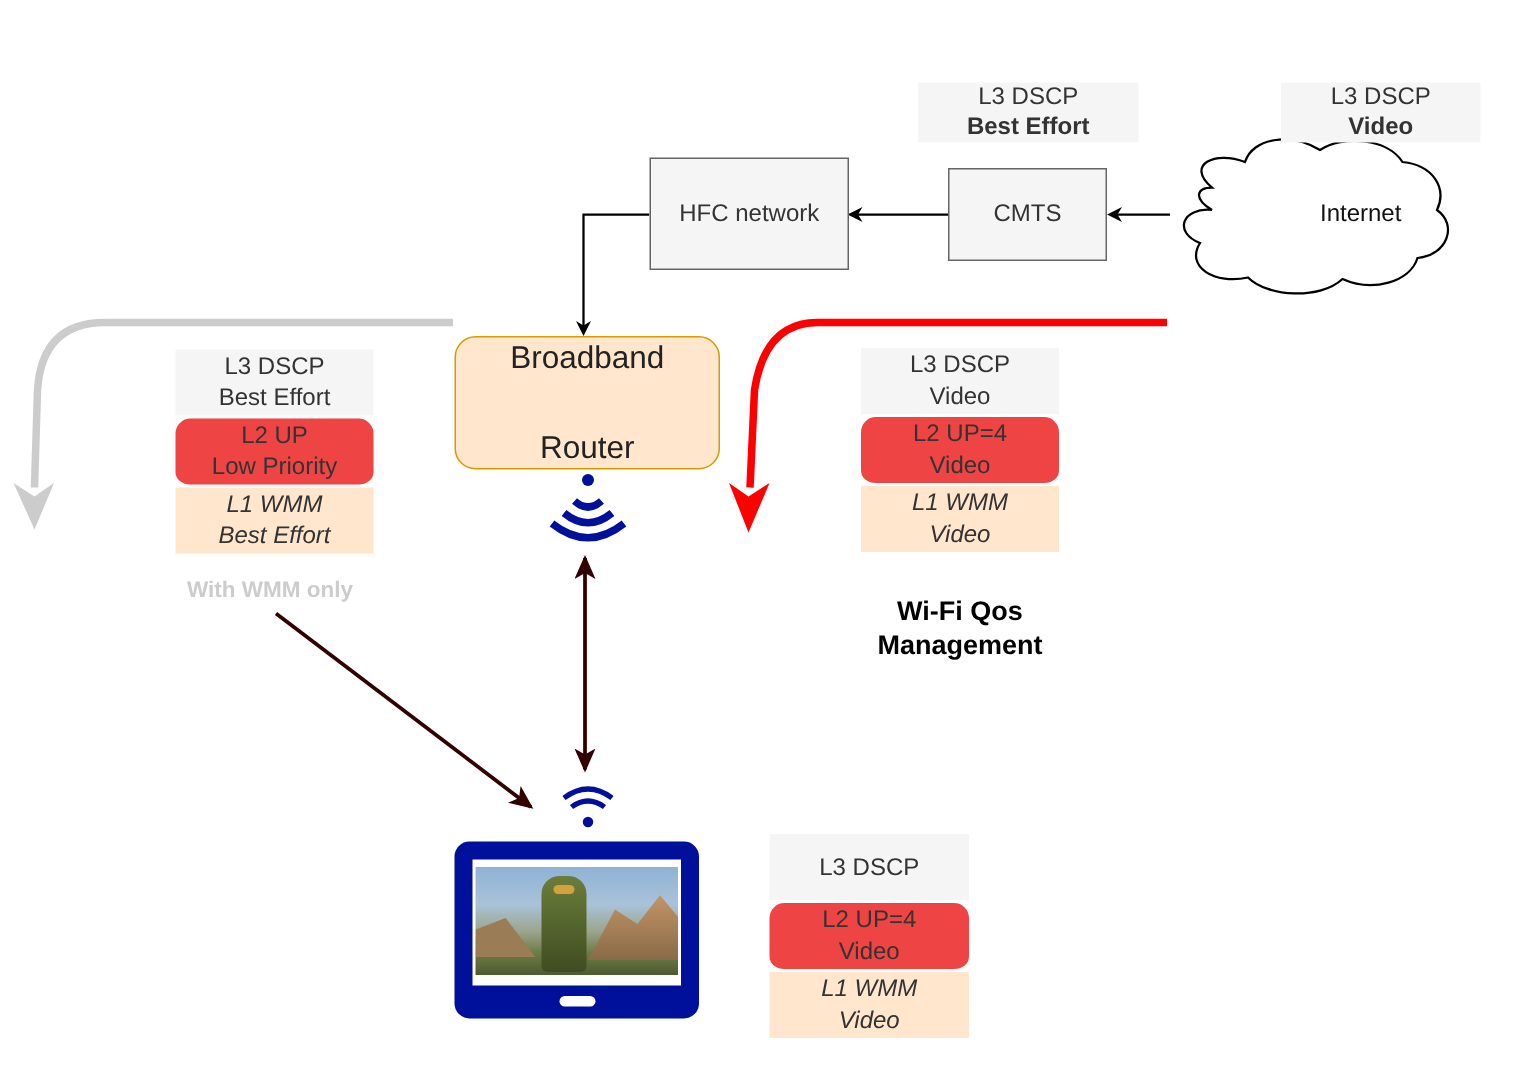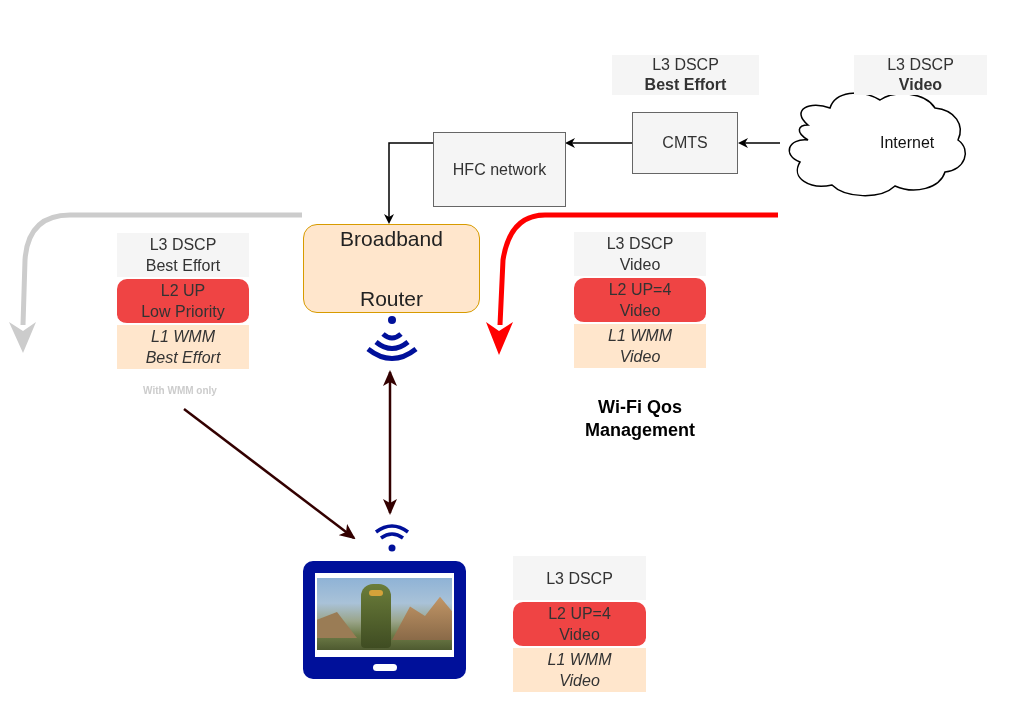--- a/index.html
+++ b/index.html
@@ -86,21 +86,21 @@
 
 <div class="lbl" style="left:612px;top:55px;width:147px;height:40px;">
   <div>L3 DSCP</div>
   <div><b>Best Effort</b></div>
 </div>
 <div class="lbl" style="left:854px;top:55px;width:133px;height:40px;">
   <div>L3 DSCP</div>
   <div><b>Video</b></div>
 </div>
 
-<div class="box" style="left:433px;top:105px;width:133px;height:75px;margin-top:27px;">
+<div class="box" style="left:433px;top:105px;width:133px;height:75px;">
   <span>HFC network</span>
 </div>
 <div class="box" style="left:632px;top:112px;width:106px;height:62px;">
   <span>CMTS</span>
 </div>
 <div class="abs" style="left:842px;top:134px;font-size:16px;color:#111;margin-left:38px;">Internet</div>
 
 <div class="router">
   <span>Broadband</span>
   <span>Router</span>
@@ -113,21 +113,21 @@
   </div>
   <div class="cell c-l2">
     <span>L2 UP</span>
     <span>Low Priority</span>
   </div>
   <div class="cell c-l1">
     <span>L1 WMM</span>
     <span>Best Effort</span>
   </div>
 </div>
-<div class="caption" style="left:100px;top:385px;width:160px;font-size:10px;color:#cccccc;">With WMM only</div>
+<div class="caption" style="left:100px;top:385px;width:160px;font-size:15px;color:#cccccc;">With WMM only</div>
 
 <div class="stack" style="left:574px;top:232px;width:132px;">
   <div class="cell c-l3">
     <span>L3 DSCP</span>
     <span>Video</span>
   </div>
   <div class="cell c-l2">
     <span>L2 UP=4</span>
     <span>Video</span>
   </div>

